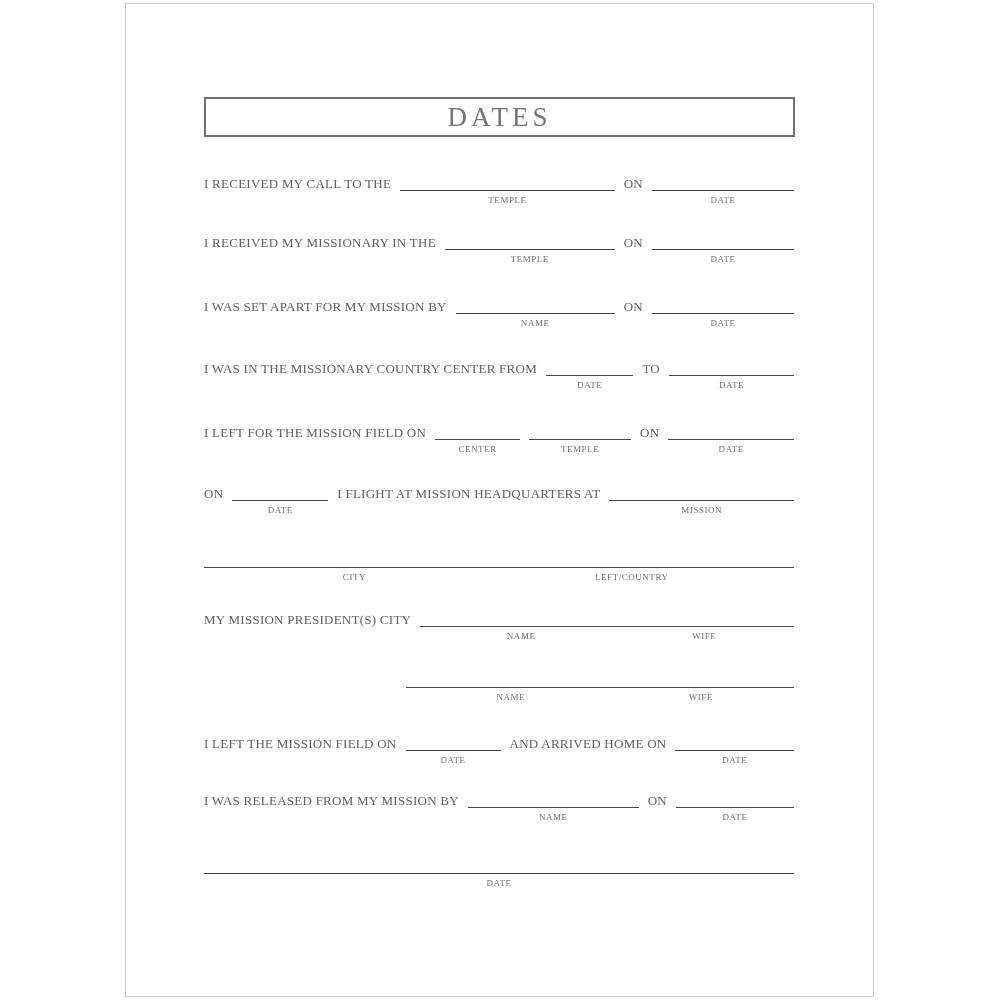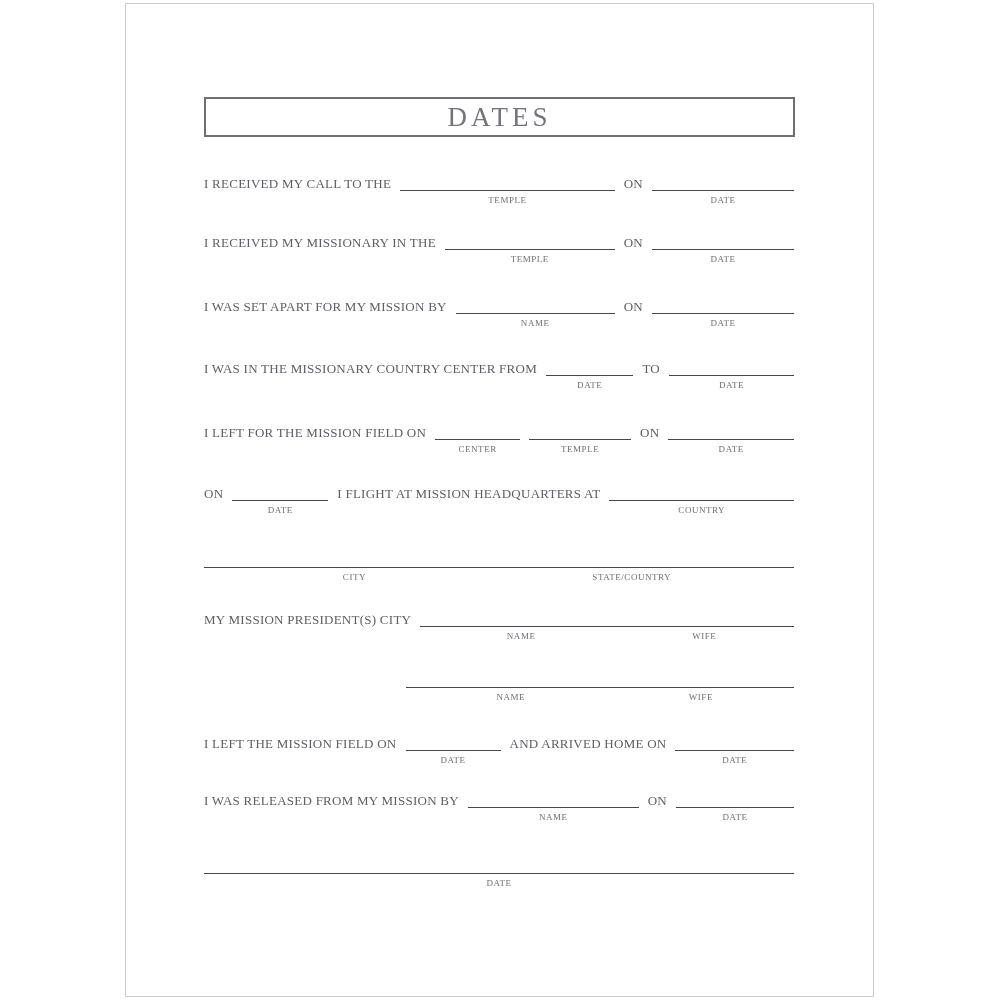--- a/index.html
+++ b/index.html
@@ -112,28 +112,28 @@
     </div>
   </div>
 
   <div class="row" style="top:483px">
     <span class="lead">ON</span>
     <div class="blank" style="width:96px">
       <span class="label">DATE</span>
     </div>
     <span class="lead">I FLIGHT AT MISSION HEADQUARTERS AT</span>
     <div class="blank grow">
-      <span class="label">COUNTRY</span>
+      <span class="label">MISSION</span>
     </div>
   </div>
 
   <div class="row" style="top:550px">
     <div class="blank grow">
       <span class="label pos-city">CITY</span>
-      <span class="label pos-state">STATE/COUNTRY</span>
+      <span class="label pos-state">LEFT/COUNTRY</span>
     </div>
   </div>
 
   <div class="row" style="top:609px">
     <span class="lead">MY MISSION PRESIDENT(S) CITY</span>
     <div class="blank grow">
       <span class="label pos-name">NAME</span>
       <span class="label pos-wife">WIFE</span>
     </div>
   </div>

